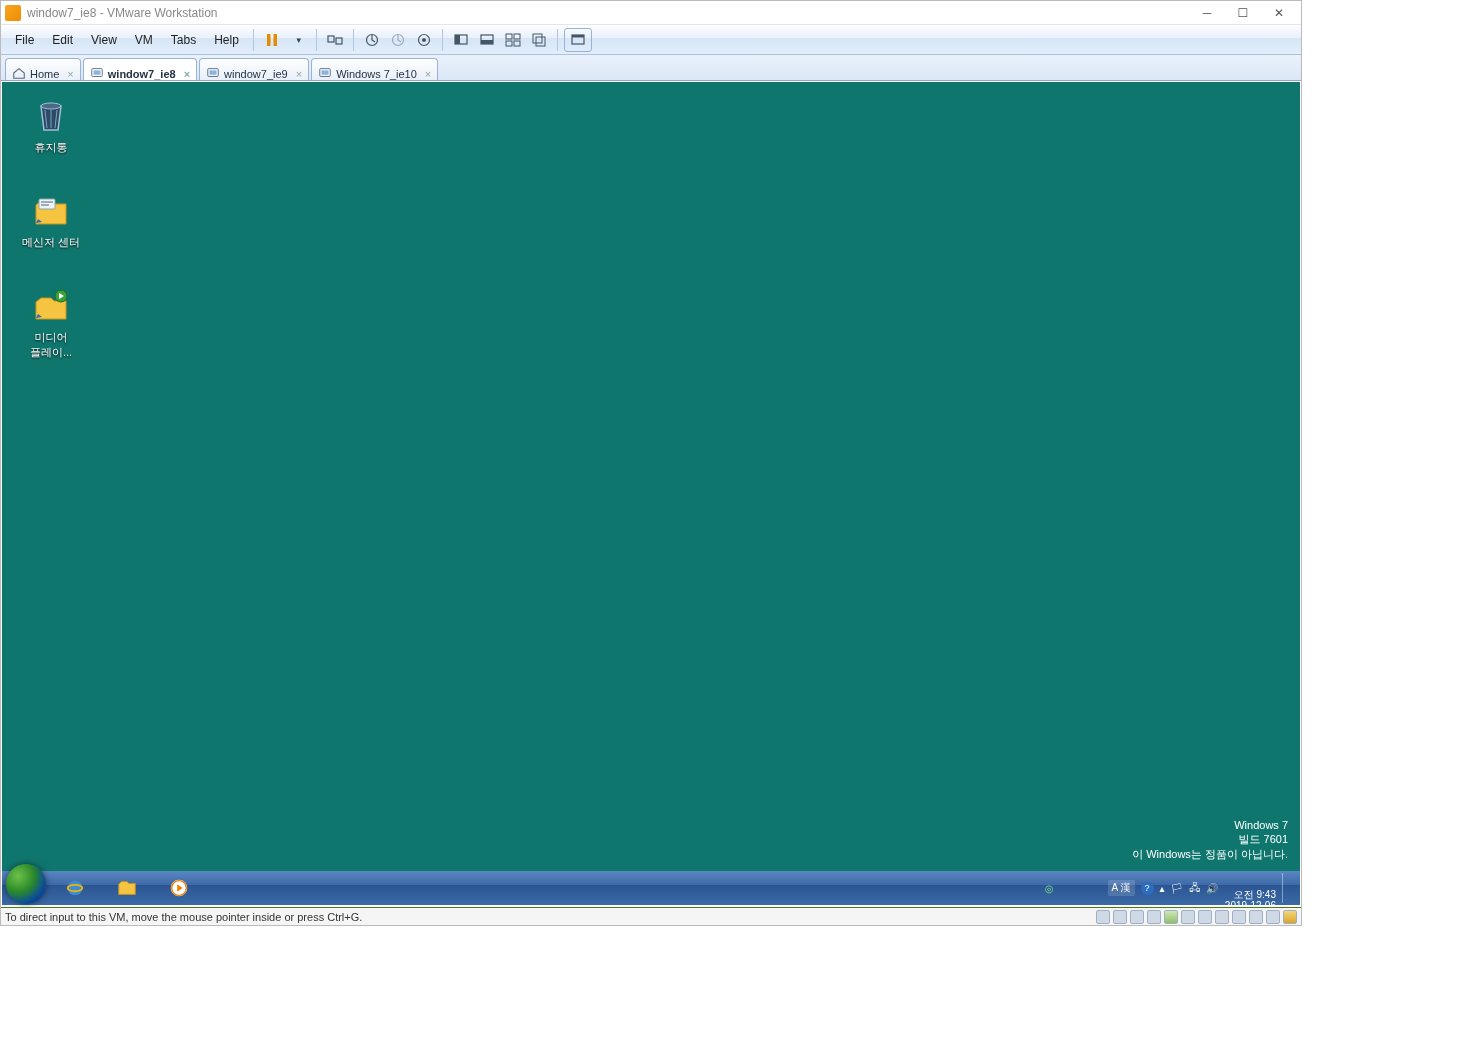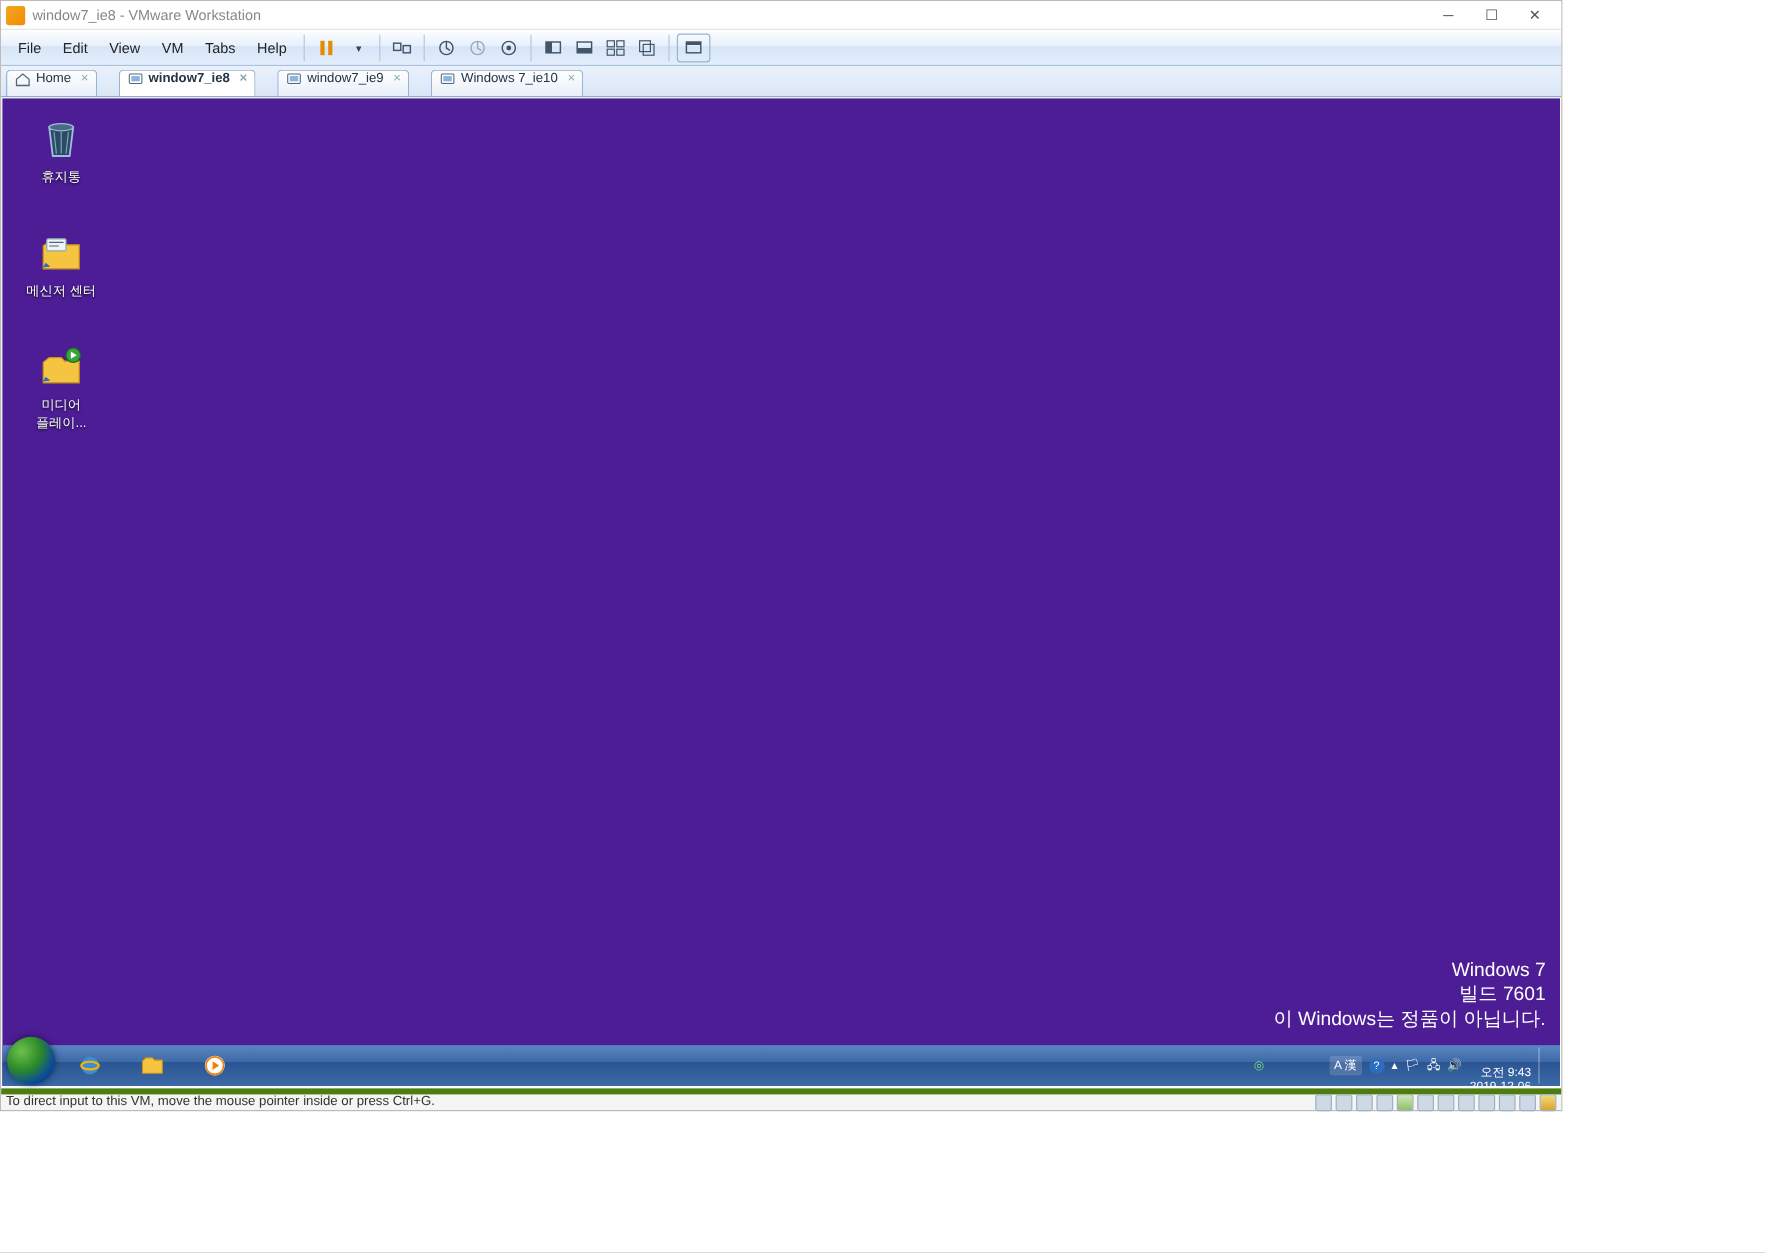--- a/index.html
+++ b/index.html
@@ -67,74 +67,74 @@
   padding: 0 4px;
   border-bottom: 1px solid #8fa9c9;
 }
 .tab {
   height: 22px;
   border: 1px solid #9ab3d2;
   border-bottom: none;
   border-radius: 4px 4px 0 0;
   background: linear-gradient(#fefefe,#e9f0f9);
   display: inline-flex;
-  align-items: flex-start;
+  align-items: flex-end;
   padding: 0 6px;
-  margin-right: 18px;
+  margin-right: 2px;
   font-size: 11px;
   color: #234;
   gap: 4px;
 }
 .tab.active { background:#fff; font-weight:bold; }
 .tab .tab-close { font-size:11px;color:#8aa;margin-left:4px; }
 .tab .tab-icon { width:14px;height:14px; display:inline-flex;align-items:center;justify-content:center;}
 .vm-viewport {
   position: absolute;
   left: 1px; right: 1px; top: 81px; bottom: 20px;
-  background: #4c1d95;
+  background: #0f766e;
   padding-left: 37px;
 }
 .desktop-icons {
   position: absolute;
   left: 12px;
   top: 14px;
   display: flex;
   flex-direction: column;
   gap: 36px;
   width: 74px;
 }
 .desktop-icon {
   display:flex;flex-direction:column;align-items:center;gap:4px;
   color:#fff;font-size:11px;text-align:center;text-shadow:0 1px 2px #000;
 }
 .desktop-icon .ic { width:40px;height:40px;display:flex;align-items:center;justify-content:center;}
 .watermark {
-  position:absolute;right:12px;bottom:44px;color:#fff;font-size:16px;text-align:right;line-height:1.3;
+  position:absolute;right:12px;bottom:44px;color:#fff;font-size:11px;text-align:right;line-height:1.3;
 }
 .win-taskbar {
   position:absolute;left:0;right:0;bottom:0;height:34px;
   background:linear-gradient(#5b86c4,#3e6aa8 40%,#2b5592 41%,#3b6aa6);
   display:flex;align-items:center;padding:0 4px;gap:6px;
 }
 .start-btn {
   width:40px;height:40px;border-radius:50%;
   background:radial-gradient(circle at 30% 30%,#6cc24a 0%,#2d8a29 40%,#0a4b9a 70%,#082f5f 100%);
   box-shadow:0 0 6px rgba(0,0,0,.5);
   position:relative;top:-4px;flex-shrink:0;
 }
 .task-btn{width:46px;height:28px;border-radius:3px;display:flex;align-items:center;justify-content:center;}
 .task-btn svg{width:22px;height:22px;}
 .taskbar-spacer{flex:1;}
 .tray{display:flex;align-items:center;gap:6px;color:#fff;font-size:10px;padding-right:6px;}
 .tray .lang{background:rgba(255,255,255,.15);border-radius:2px;padding:1px 4px;margin-left:48px;}
 .tray .clk{text-align:right;line-height:1.1;margin-top:24px;}
 .status-hint{
   position:absolute;left:0;right:0;bottom:0;height:18px;
-  background:#f5f5f5;border-top:5px solid #4d7c0f;
-  font-size:11px;color:#333;display:flex;padding:0 4px;
+  background:#f5f5f5;border-top:1px solid #4d7c0f;
+  font-size:11px;color:#333;display:flex;align-items:center;padding:0 4px;
 }
 .status-hint .spacer{flex:1;}
 .status-tray-icons{display:flex;gap:3px;align-items:center;}
 .status-tray-icons .mini{width:14px;height:14px;background:#cfd9e6;border:1px solid #a0b0c4;border-radius:2px;}
 .status-tray-icons .mini.on{background:linear-gradient(#cfe6b7,#8fc06a);}
 .status-tray-icons .mini.gold{background:linear-gradient(#f5d77a,#d9a52e);}
 </style>
 </head>
 <body>
 

